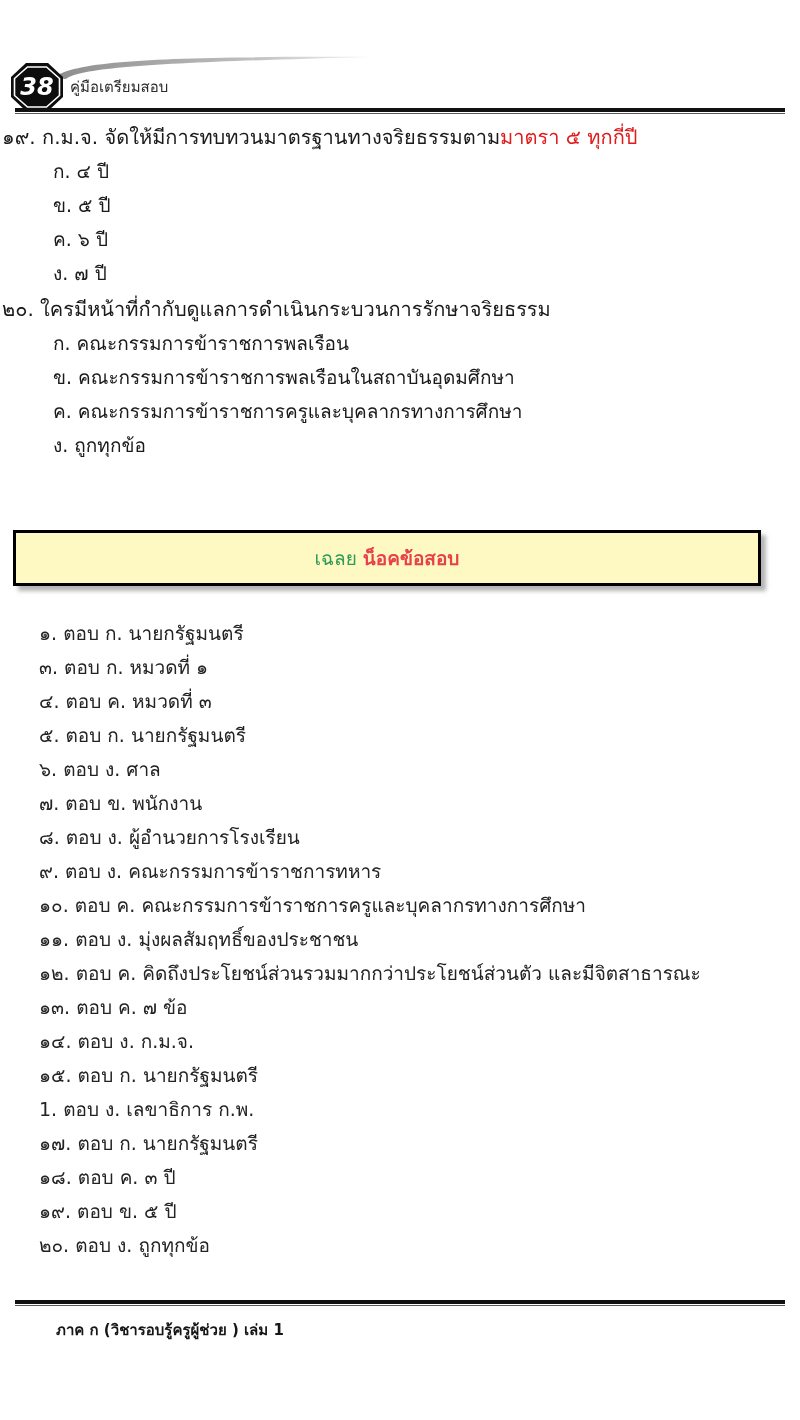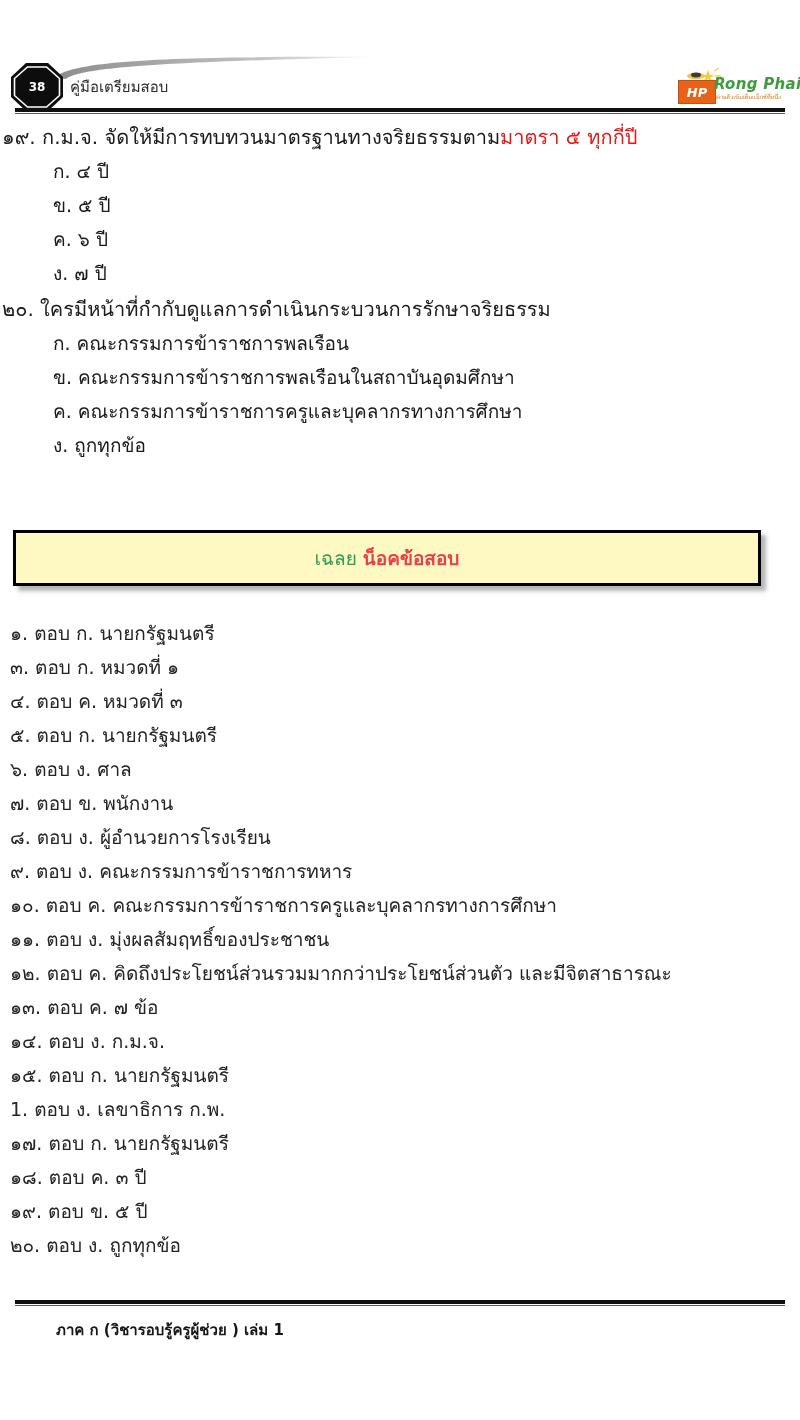--- a/index.html
+++ b/index.html
@@ -41,24 +41,25 @@
   }
   .page-badge .badge-num {
     position: absolute;
     left: 0;
     top: 0;
     width: 54px;
     height: 50px;
     display: flex;
     align-items: center;
     justify-content: center;
-    font-size: 12px;
+    font-size: 24px;
     font-weight: bold;
     color: #ffffff;
     letter-spacing: 0px;
+    font-style: italic;
   }
   .header-title {
     position: absolute;
     left: 70px;
     top: 75px;
     font-size: 15px;
     color: #2b2b2b;
     white-space: nowrap;
   }
   .brand-logo {
@@ -181,20 +182,21 @@
     left: 0;
     top: 616px;
     width: 800px;
   }
   .answer-row {
     font-size: 19px;
     line-height: 34px;
     padding-left: 10px;
     color: #232323;
     white-space: nowrap;
+    margin-left: 29px;
   }
 
   
   .page-footer {
     position: absolute;
     left: 14px;
     top: 1318px;
     font-size: 15px;
     font-weight: bold;
     color: #161616;
@@ -221,34 +223,20 @@
   <div class="page-badge">
     <svg width="54" height="50" viewBox="0 0 54 50">
       <polygon points="16,1 38,1 53,15 53,35 38,49 16,49 1,35 1,15" fill="#0d0d0d"></polygon>
       <polygon points="17.5,5 36.5,5 49.5,16.5 49.5,33.5 36.5,45 17.5,45 4.5,33.5 4.5,16.5" fill="none" stroke="#ffffff" stroke-width="1.6"></polygon>
     </svg>
     <span class="badge-num">38</span>
   </div>
 
   <div class="header-title">คู่มือเตรียมสอบ</div>
 
-  <div class="brand-logo">
-    <svg width="118" height="42" viewBox="0 0 118 42" style="position:absolute;left:0;top:0;">
-      <ellipse cx="22" cy="10" rx="9" ry="3.2" fill="#f2c14a"></ellipse>
-      <ellipse cx="22" cy="9" rx="5" ry="2.4" fill="#3a3a3a"></ellipse>
-      <path d="M34,4 L36,9 L41,9.5 L36.5,11.5 L38,16 L34,13 L30,16 L31.5,11.5 L27,9.5 L32,9 Z" fill="#f7cc3f"></path>
-      <line x1="40" y1="5" x2="45" y2="2" stroke="#f7cc3f" stroke-width="1.4"></line>
-      <line x1="41" y1="10" x2="47" y2="10" stroke="#f7cc3f" stroke-width="1.4"></line>
-    </svg>
-    <div class="brand-box">
-      <span class="brand-box-text">HP</span>
-    </div>
-    <div class="brand-name">Rong Phai</div>
-    <div class="brand-tagline">ค่ายติวเข้มเต็มแม็กซ์ที่หนึ่ง</div>
-  </div>
 
   <div class="rule-double" id="header-rule">
     <div class="rule-thick"></div>
     <div class="rule-thin"></div>
   </div>
 </div>
 
 <div class="content">
 
   <div class="question-block">

